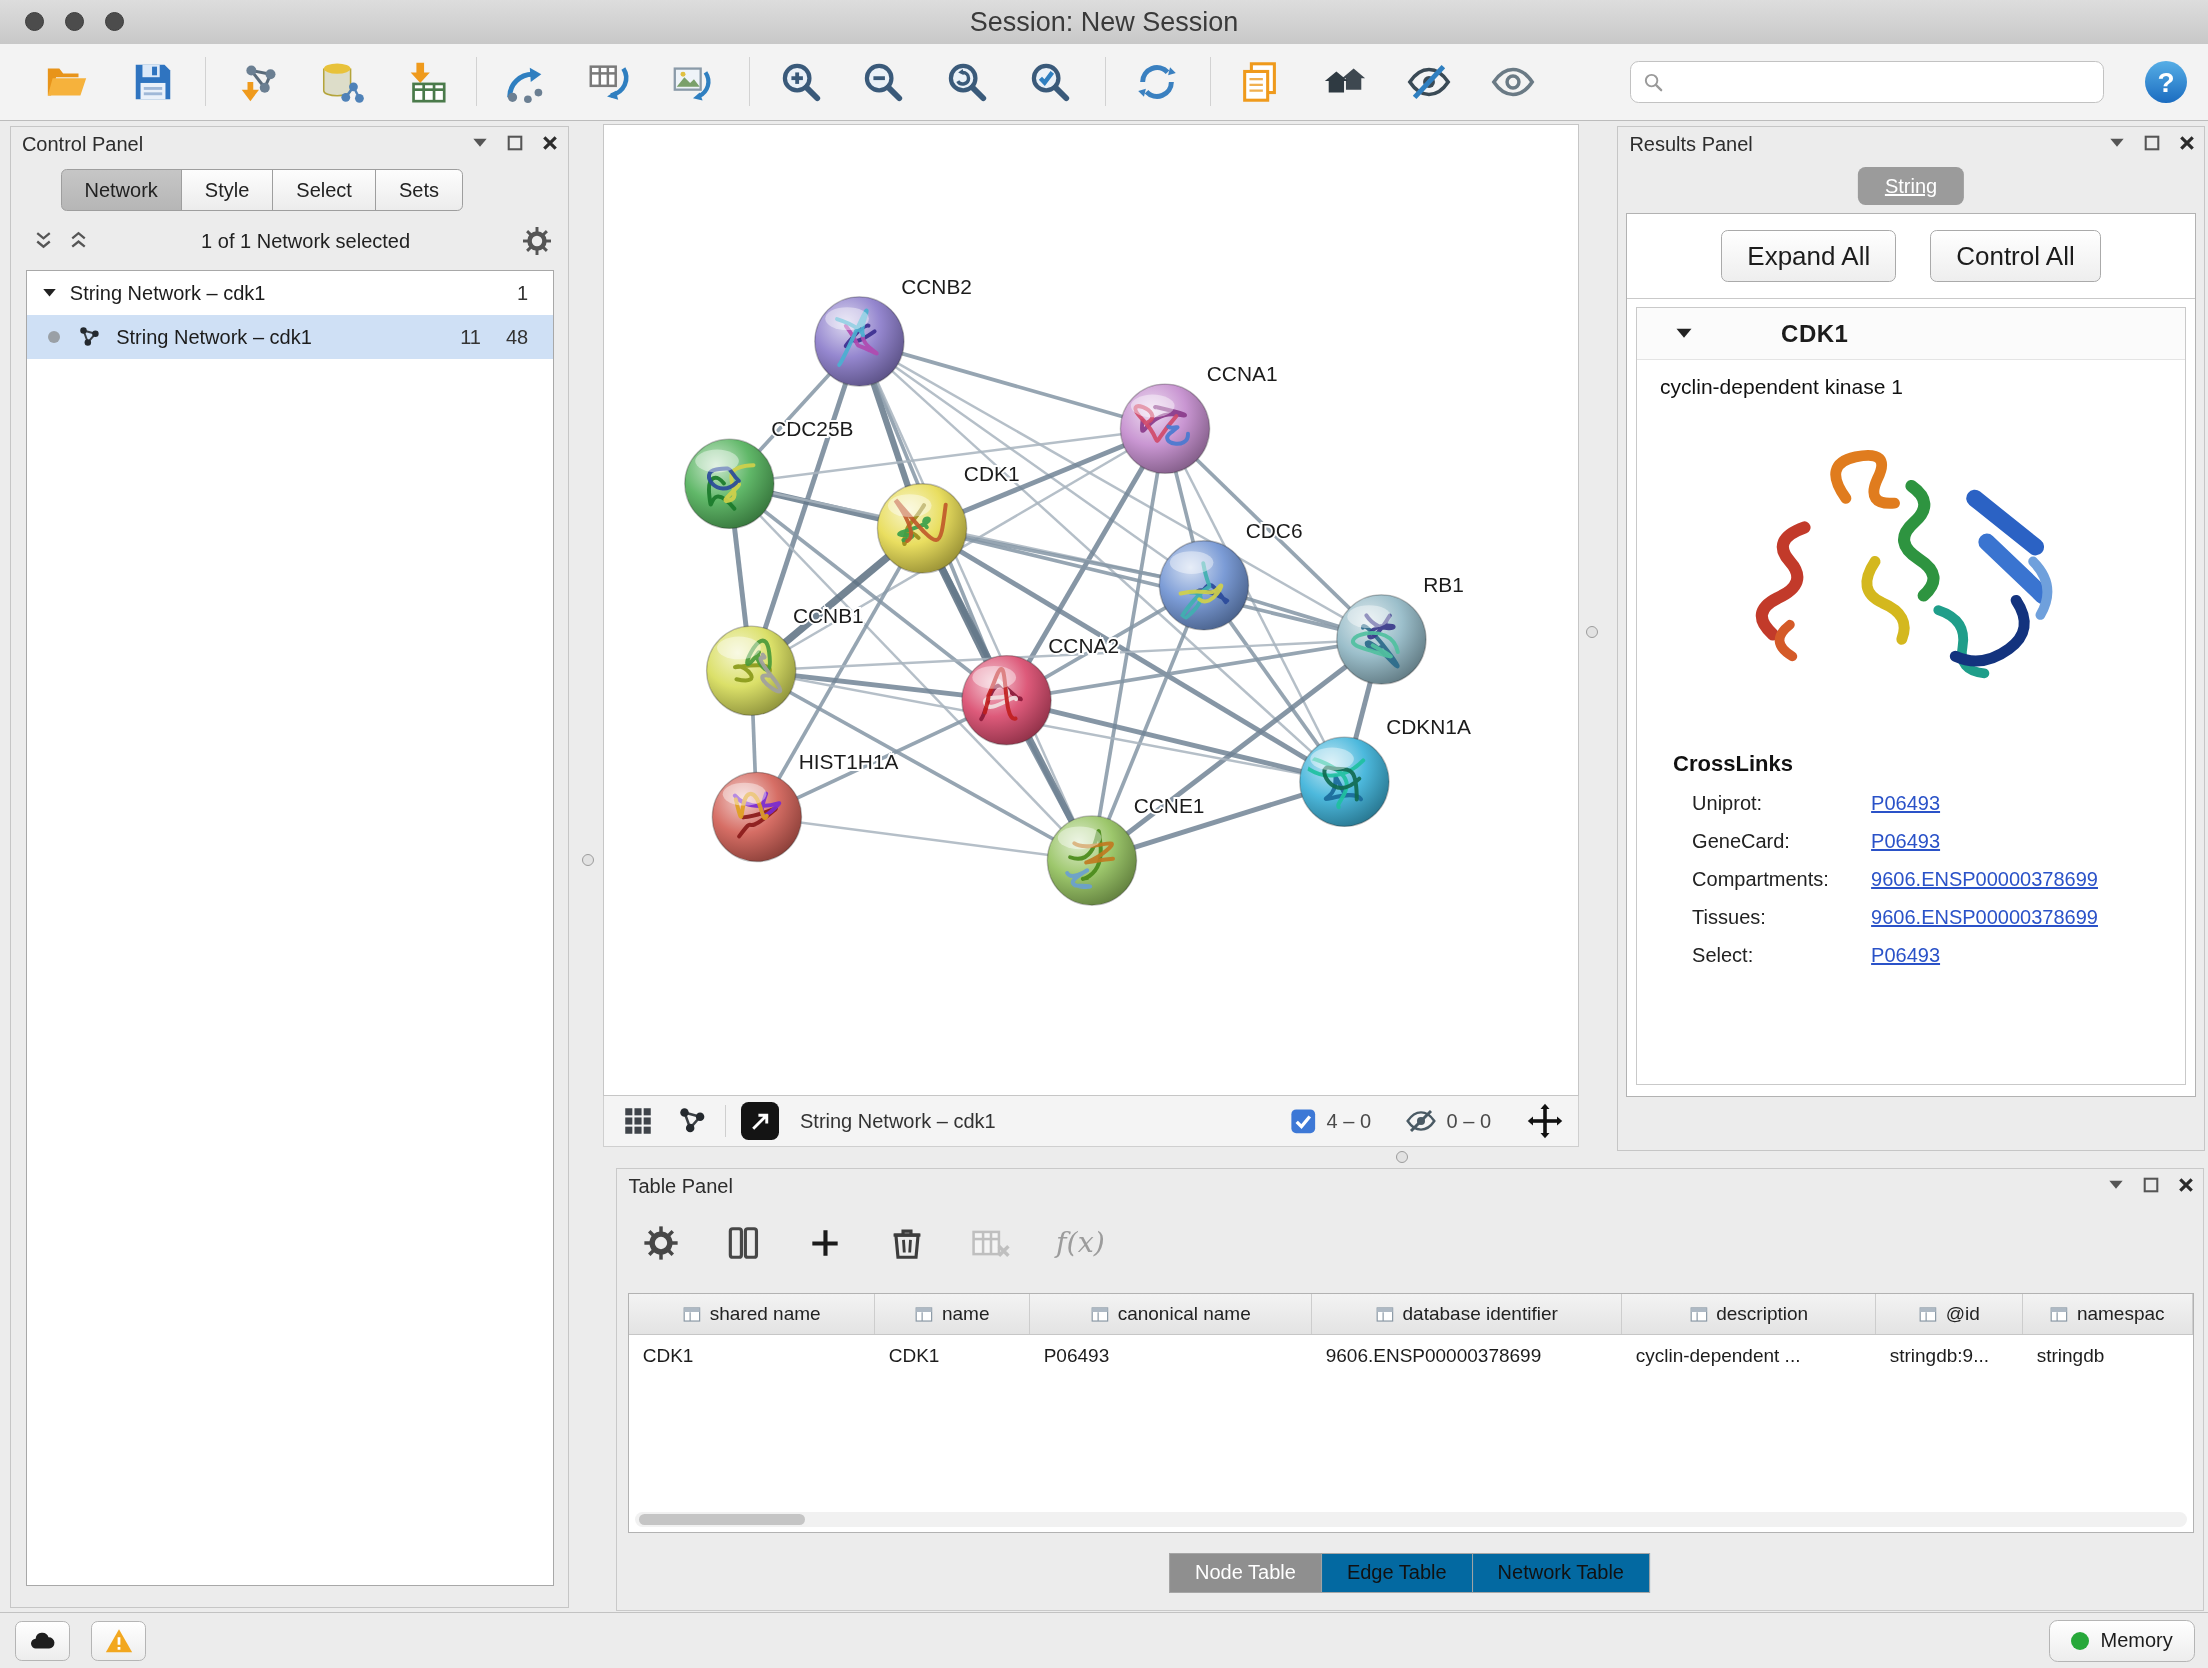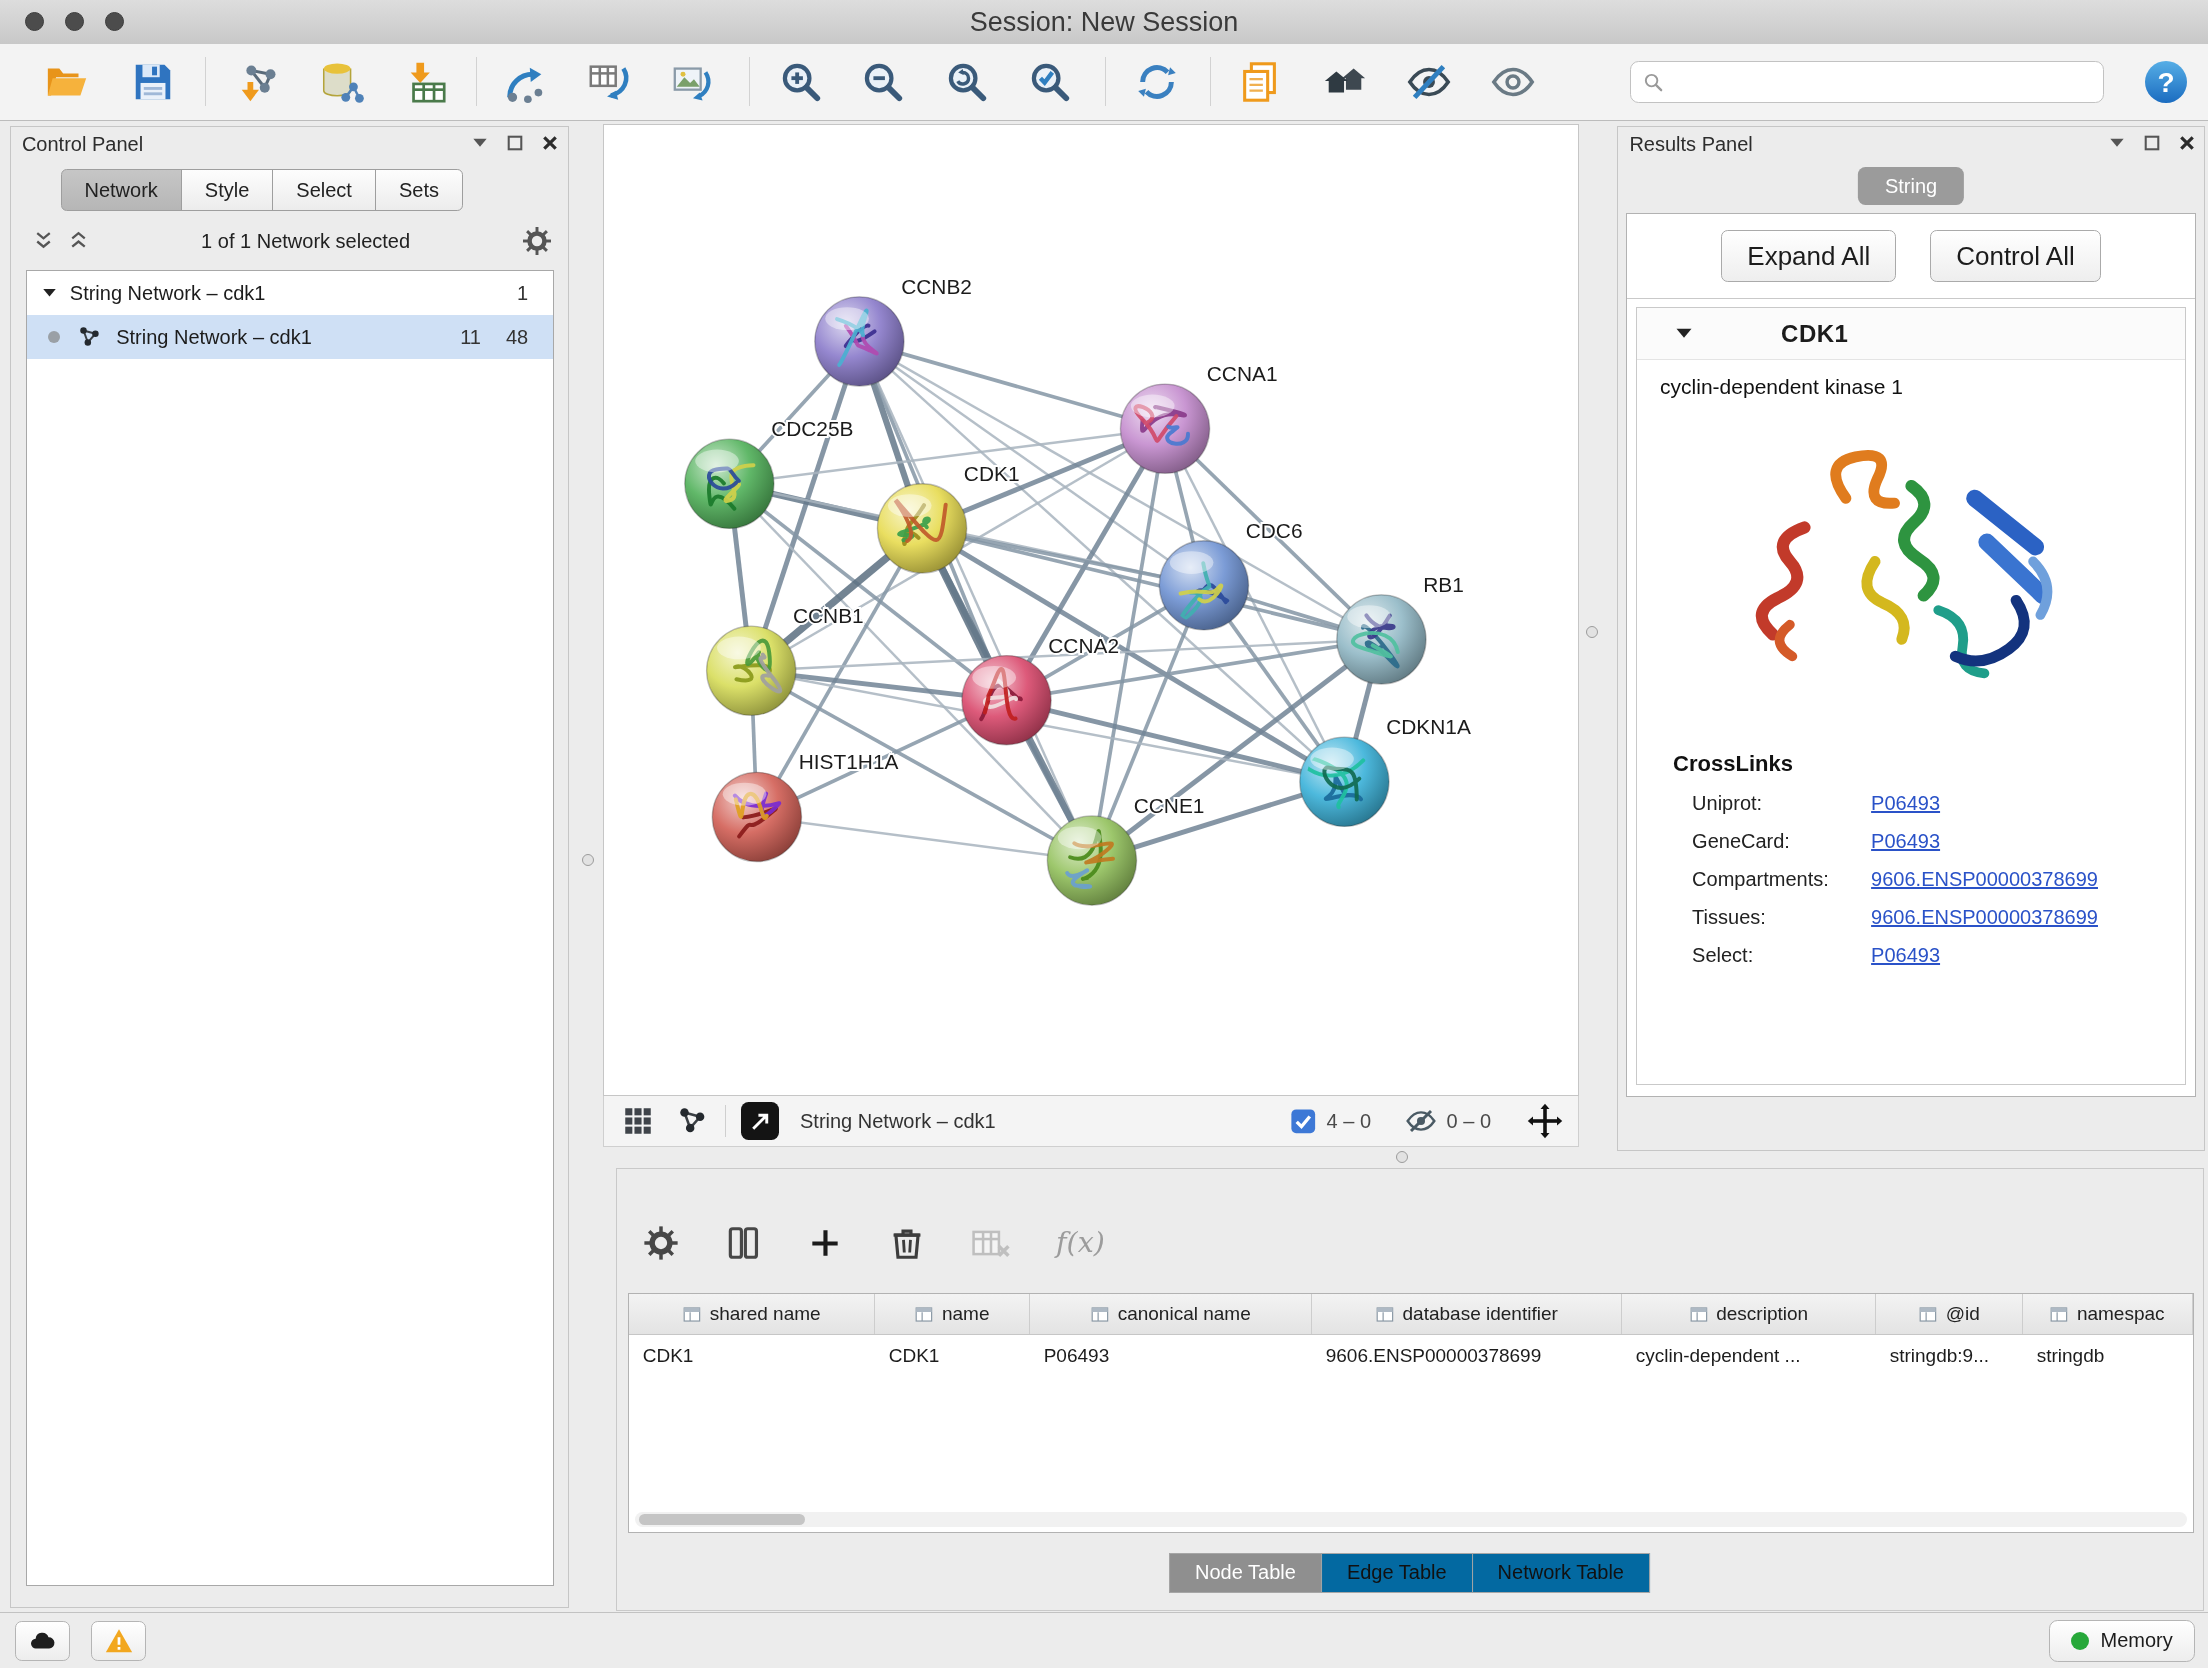--- a/index.html
+++ b/index.html
@@ -52,21 +52,21 @@
   .nlabel{font-size:22px;fill:#1b1b1b;paint-order:stroke;stroke:#ffffff;stroke-width:4px;}
   .net-status{position:absolute;left:603px;top:1096px;width:976px;height:51px;background:#f4f4f4;border:1px solid #cfcfcf;border-top:none;display:flex;align-items:center;box-sizing:border-box;}
   .net-status .vsep{width:1px;height:32px;background:#cfcfcf;margin:0 15px;}
   .net-title{font-size:20px;color:#333;margin-left:21px;white-space:nowrap;}
   .net-right{margin-left:auto;display:flex;align-items:center;gap:9.5px;padding-right:15px;}
   .cnt-txt{font-size:20px;color:#4a4a4a;}
   .beye{width:38px;height:38px;background:#141414;border-radius:7.6px;display:flex;align-items:center;justify-content:center;}
 
   
   .results-panel{position:absolute;left:1617px;top:126px;width:588px;height:1025px;border:1px solid #c6c6c6;background:#ececec;box-sizing:border-box;}
-  .string-pill{position:absolute;top:40px;left:50%;transform:translateX(-50%);background:#9b9b9b;color:#fff;font-size:20px;padding:7.6px 27px;border-radius:7.6px;}
+  .string-pill{position:absolute;top:40px;left:50%;transform:translateX(-50%);background:#9b9b9b;color:#fff;font-size:20px;padding:7.6px 27px;border-radius:7.6px;text-decoration:underline;}
   .results-box{position:absolute;left:7.6px;right:7.6px;top:86px;bottom:53px;background:#fff;border:1px solid #b2b2b2;box-sizing:border-box;}
   .exprow{height:84px;border-bottom:1px solid #c9c9c9;display:flex;align-items:center;justify-content:center;gap:34px;}
   .btn{background:linear-gradient(#ffffff,#eeeeee);border:1px solid #aaaaaa;border-radius:6.7px;font-size:26px;padding:9.5px 25px;color:#1c1c1c;}
   .section{position:absolute;left:9.5px;right:9.5px;top:93px;bottom:11.4px;border:1px solid #c9c9c9;box-sizing:border-box;overflow:hidden;}
   .sect-head{height:51px;display:flex;align-items:center;border-bottom:1px solid #e4e4e4;background:#fbfbfb;}
   .sect-head .tri{margin-left:38px;}
   .gene{font-size:24px;font-weight:bold;margin-left:88px;letter-spacing:0.5px;}
   .desc{font-size:21px;margin:15px 0 0 23px;color:#111;}
   .ribbon{display:block;margin:19px auto 0;}
   .xl-head{margin:28.5px 0 0 36px;font-size:22px;font-weight:bold;color:#111;}
@@ -751,20 +751,34 @@
         </div>
         <div class="linkrow">
           <span class="ll">Select:</span>
           <span class="lv">P06493</span>
         </div>
       </div>
     </div>
   </div>
 
   <div class="table-panel">
+    <div class="phead">
+      <div class="ptitle">Table Panel</div>
+      <div class="picons">
+        <svg width="16" height="11.4" viewBox="0 0 12 8">
+            <path d="M1 1h10L6 7z" fill="#555"></path>
+          </svg>
+        <svg width="16" height="16" viewBox="0 0 14 14">
+            <rect x="1.5" y="1.5" width="11" height="11" fill="none" stroke="#555" stroke-width="1.8"></rect>
+          </svg>
+        <svg width="16" height="16" viewBox="0 0 14 14">
+            <path d="M2 2l10 10M12 2L2 12" stroke="#2b2b2b" stroke-width="2.8"></path>
+          </svg>
+      </div>
+    </div>
     <div class="tp-toolbar">
       <svg width="38" height="38" viewBox="0 0 24 24">
           <g fill="#474747">
             <rect x="10.9" y="1.5" width="2.2" height="4.2"></rect>
             <rect x="10.9" y="18.3" width="2.2" height="4.2"></rect>
             <rect x="1.5" y="10.9" width="4.2" height="2.2"></rect>
             <rect x="18.3" y="10.9" width="4.2" height="2.2"></rect>
             <rect x="10.9" y="1.5" width="2.2" height="4.2" transform="rotate(45 12 12)"></rect>
             <rect x="10.9" y="18.3" width="2.2" height="4.2" transform="rotate(45 12 12)"></rect>
             <rect x="10.9" y="1.5" width="2.2" height="4.2" transform="rotate(-45 12 12)"></rect>

